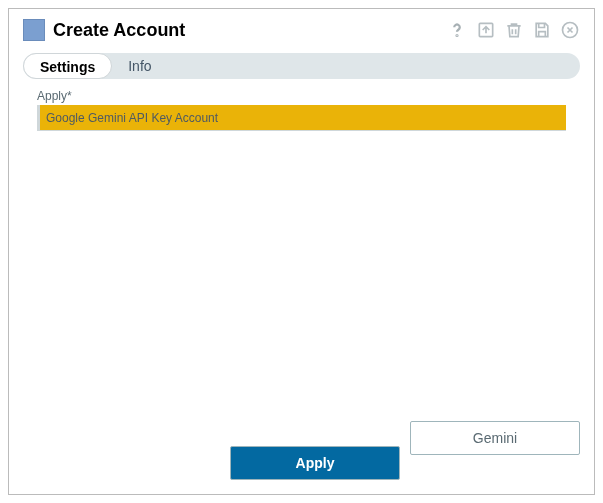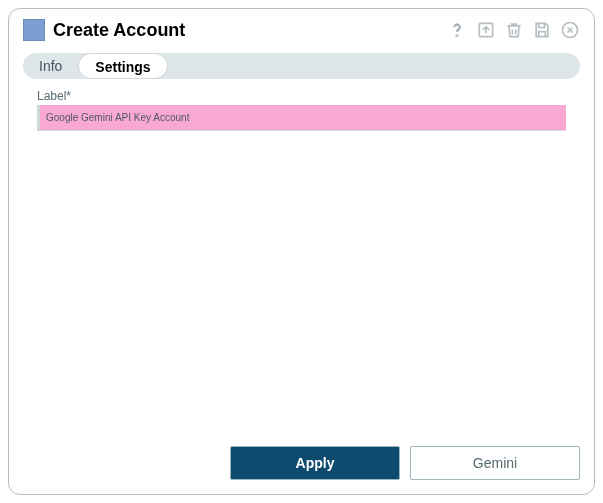--- a/index.html
+++ b/index.html
@@ -5,21 +5,21 @@
 * { box-sizing: border-box; margin: 0; padding: 0; }
 body {
   font-family: Arial, Helvetica, sans-serif;
   background: #fff;
   padding: 8px;
 }
 .dialog {
   width: 587px;
   height: 487px;
   border: 1px solid #bbb;
-  border-radius: 12px;
+  border-radius: 0;
   background: #fff;
   display: flex;
   flex-direction: column;
   position: relative;
 }
 .header {
   display: flex;
   align-items: center;
   padding: 10px 14px 6px 14px;
 }
@@ -99,25 +99,25 @@
   margin-right: 6px;
   color: #9aa4a9;
   font-size: 13px;
 }
 .text-input {
   flex: 1;
   border: none;
   border-left: 3px solid #cfd7da;
   border-bottom: 1px solid #cfd7da;
   padding: 4px 6px;
-  font-size: 10px;
+  font-size: 12px;
   color: #4f5a62;
   outline: none;
   height: 26px;
-  background: #f9a8d4;
+  background: #eab308;
 }
 .text-input.label-input {
   border-left: 3px solid #cfd7da;
 }
 .password-dots {
   flex: 1;
   border-bottom: 1px solid #cfd7da;
   padding: 4px 6px;
   font-size: 14px;
   color: #666;
@@ -134,23 +134,24 @@
 }
 .btn {
   width: 170px;
   height: 34px;
   border: 1px solid #9fb5bb;
   font-size: 14px;
   cursor: pointer;
   border-radius: 2px;
 }
 .btn-primary {
-  background: #0c4a6e;
+  background: #0369a1;
   color: #fff;
   font-weight: bold;
+  margin-top: 25px;
 }
 .btn-secondary {
   background: #fff;
   color: #5a6a72;
 }
 </style>
 </head>
 <body>
 
 <div class="dialog">
@@ -185,28 +186,28 @@
       <span class="icon-btn">
         <svg width="20" height="20" viewBox="0 0 24 24" fill="none" stroke="currentColor" stroke-width="2">
             <circle cx="12" cy="12" r="9"></circle>
             <path d="M9 9l6 6M15 9l-6 6"></path>
           </svg>
       </span>
     </div>
   </div>
 
   <div class="tabs">
+    <div class="tab active">Settings</div>
     <div class="tab">Info</div>
-    <div class="tab active">Settings</div>
   </div>
 
   <div class="form-area">
 
     <div class="field">
-      <span class="field-label">Label*</span>
+      <span class="field-label">Apply*</span>
       <div class="input-row">
         <input type="text" class="text-input label-input" value="Google Gemini API Key Account" style="">
       </div>
     </div>
 
 
   </div>
 
   <div class="footer">
     <button class="btn btn-primary">Apply</button>

